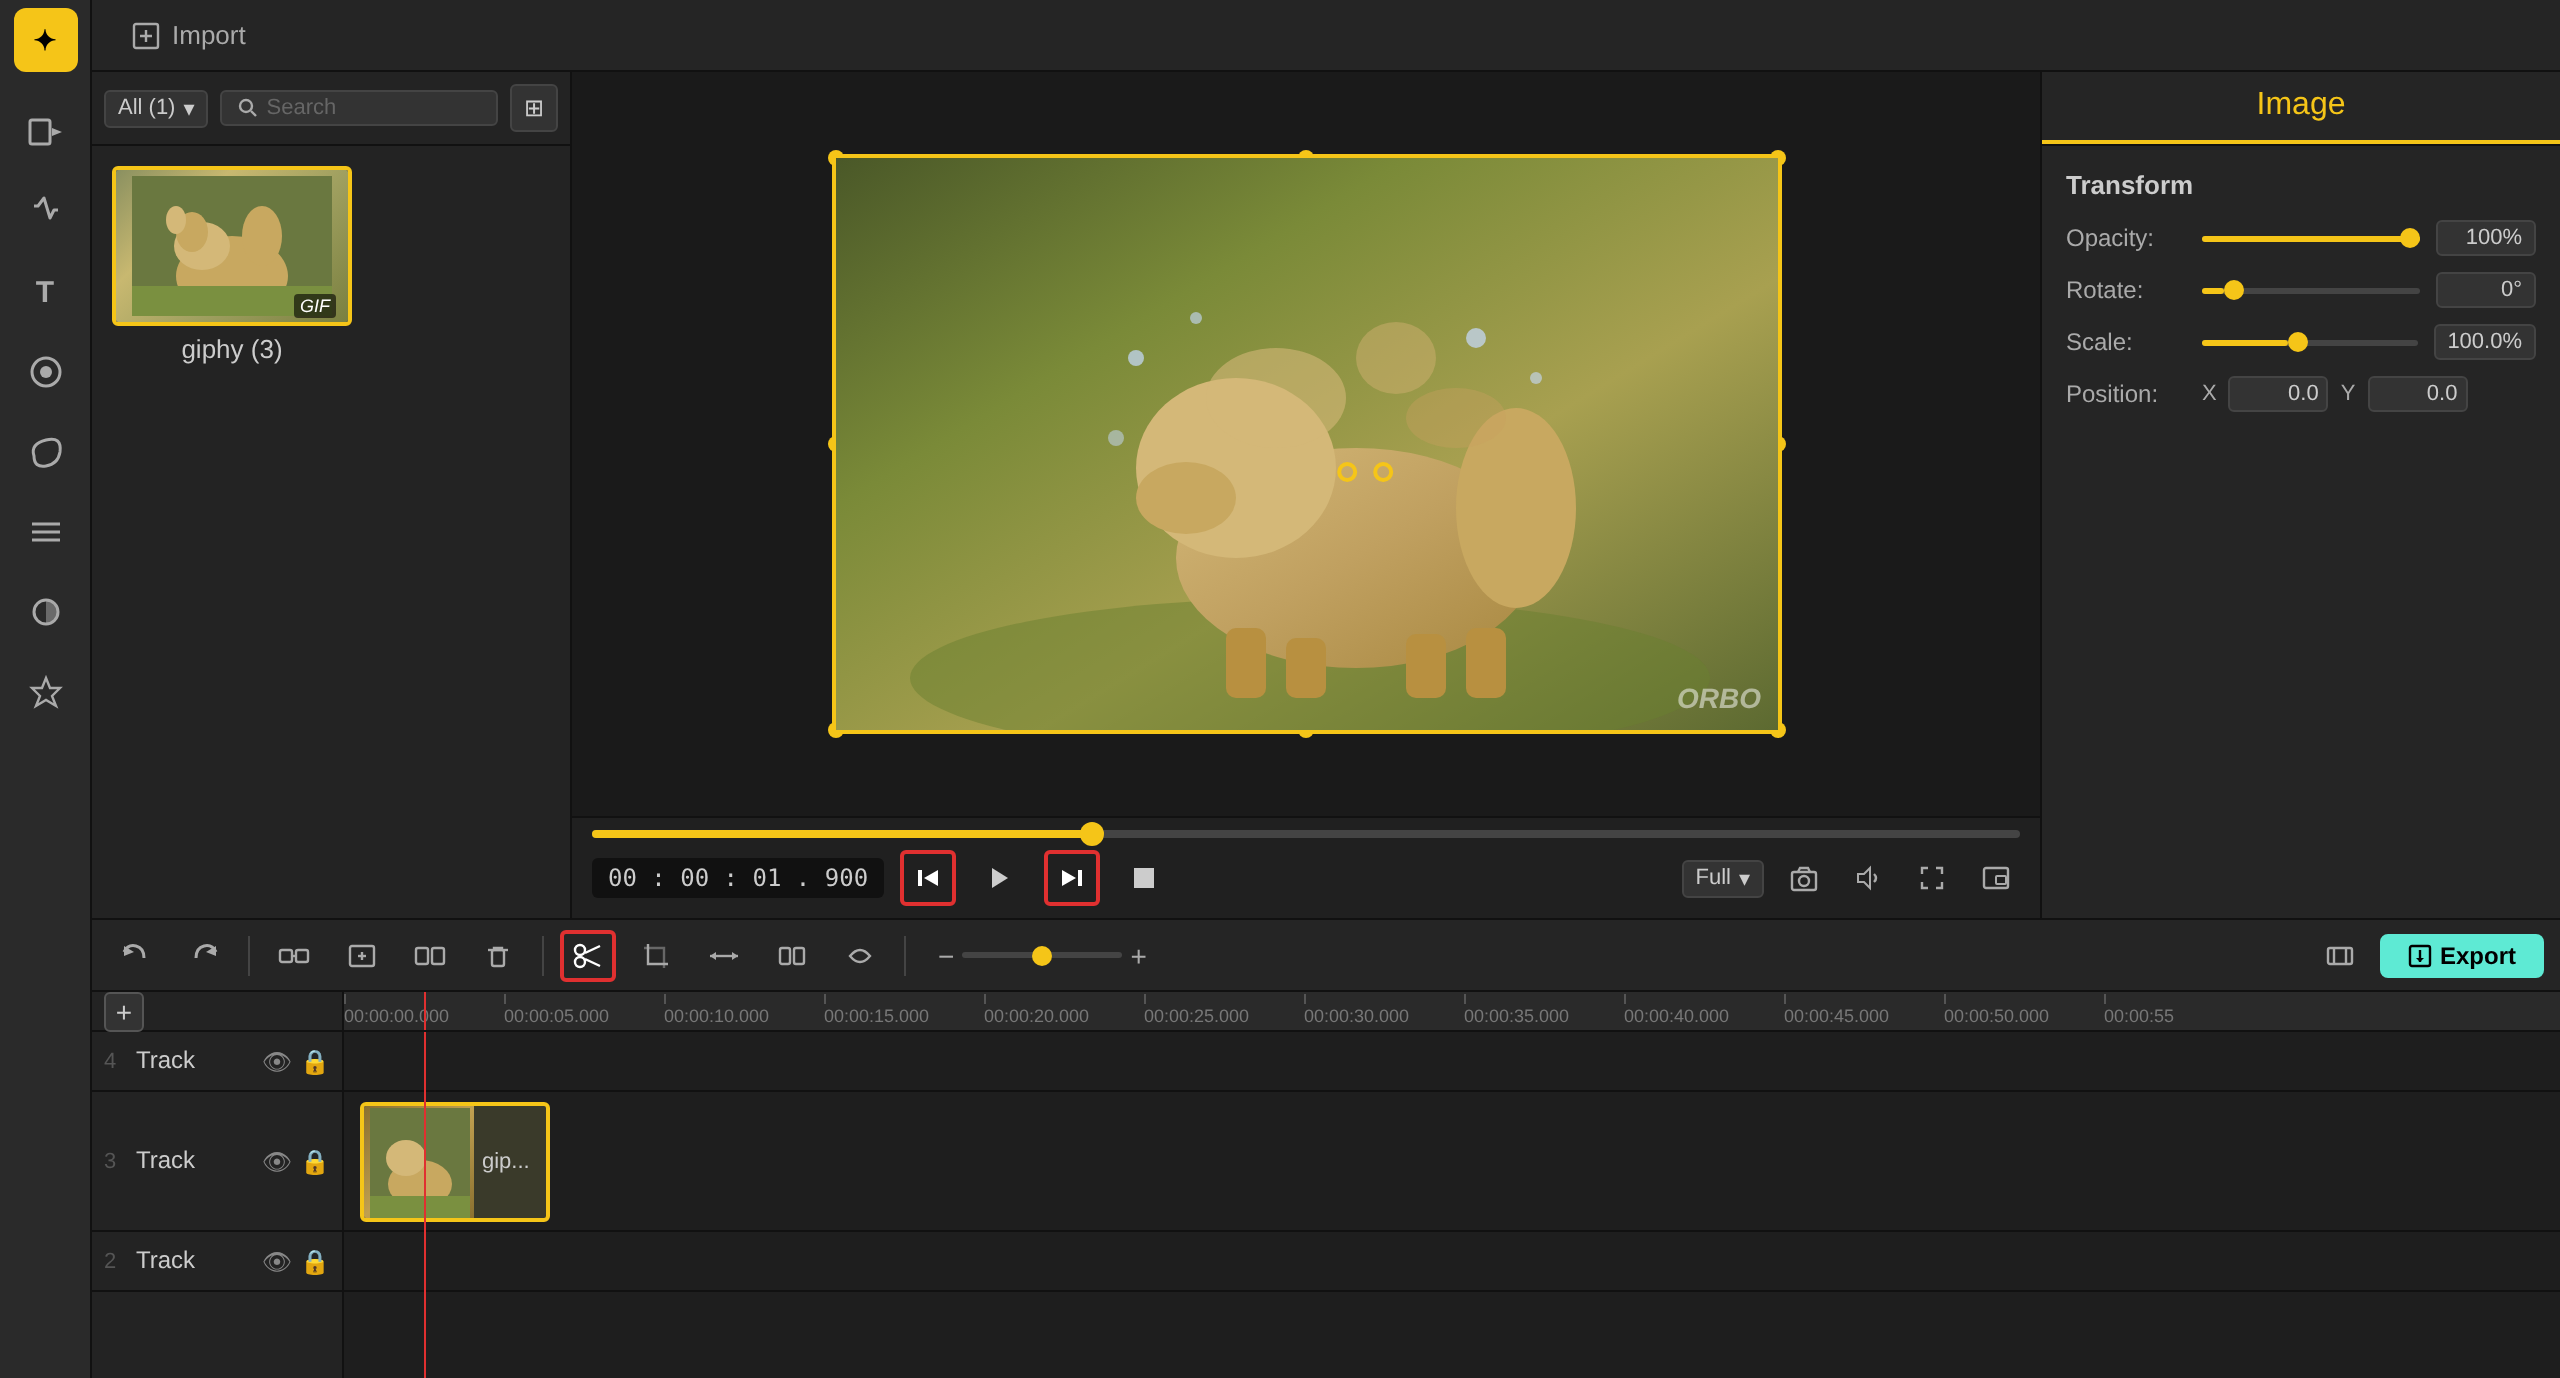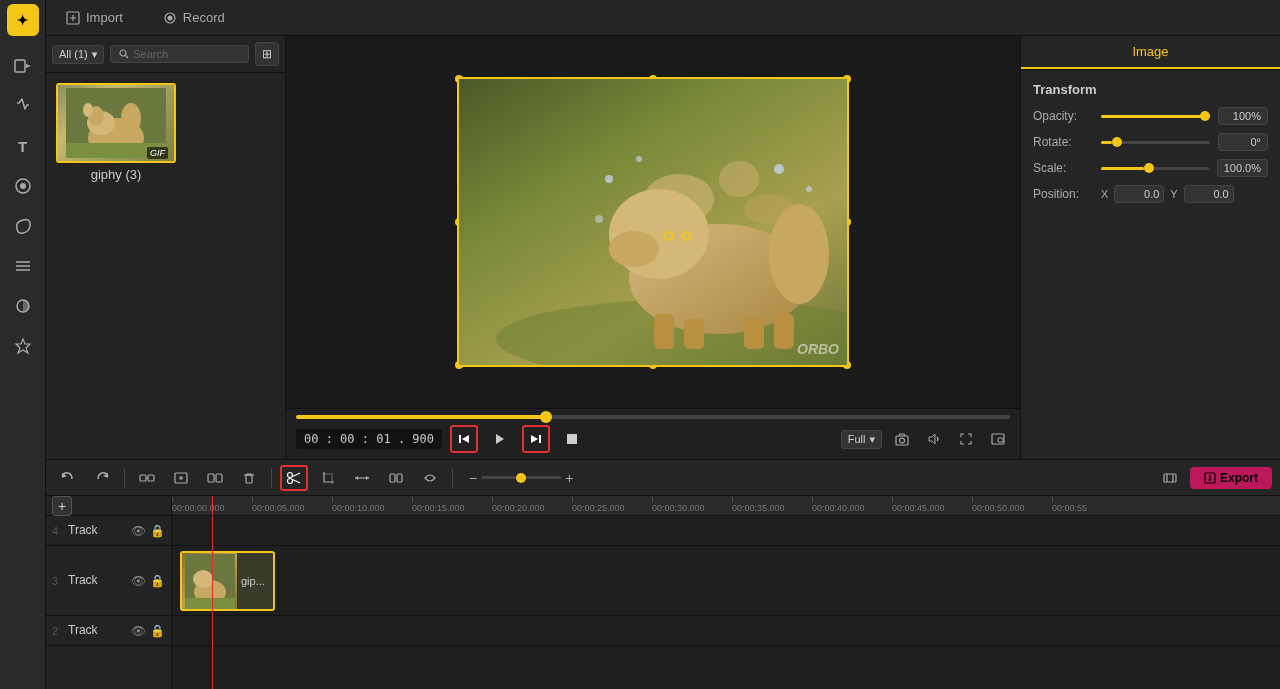--- a/index.html
+++ b/index.html
@@ -155,21 +155,21 @@
       flex-direction: column;
       background: #1a1a1a;
     }
     .preview-video {
       flex: 1;
       position: relative;
       display: flex; align-items: center; justify-content: center;
       overflow: hidden;
     }
     .video-frame {
-      width: 392px; height: 290px;
+      width: 475px; height: 290px;
       position: relative;
       border: 2px solid #f5c518;
     }
     .video-bg {
       width: 100%; height: 100%;
       background: linear-gradient(160deg, #556030 0%, #8a9040 20%, #c8b860 40%, #a8a050 60%, #7a8040 80%, #5a6030 100%);
       position: relative;
       overflow: hidden;
     }
     .video-corner-handle {
@@ -293,21 +293,21 @@
     .right-tabs {
       display: flex;
       border-bottom: 1px solid #111;
     }
     .right-tab {
       flex: 1;
       text-align: center;
       padding: 8px;
       cursor: pointer;
       color: #aaa;
-      font-size: 13px;
+      font-size: 16px;
     }
     .right-tab.active {
       color: #f5c518;
       border-bottom: 2px solid #f5c518;
     }
     .right-content {
       padding: 12px;
       flex: 1;
     }
     .section-title {
@@ -439,21 +439,21 @@
       position: absolute;
       top: -3.5px;
       left: 50%;
       transform: translateX(-50%);
     }
     .tl-export {
       margin-left: auto;
       display: flex; align-items: center; gap: 6px;
     }
     .export-btn {
-      background: #be185d;
+      background: #5eead4;
       color: #000;
       border: none;
       padding: 4px 14px;
       border-radius: 4px;
       font-size: 12px;
       font-weight: bold;
       cursor: pointer;
       display: flex; align-items: center; gap: 4px; justify-content: flex-end;
     }
     .export-icon-btn {
@@ -660,27 +660,20 @@
 <div class="main-area">
 
   <div class="top-bar">
     <div class="top-tab">
       <svg width="14" height="14" viewBox="0 0 14 14" fill="none">
           <rect x="1" y="1" width="12" height="12" rx="1" stroke="#aaa" stroke-width="1.2"></rect>
           <path d="M4 7h6M7 4v6" stroke="#aaa" stroke-width="1.2"></path>
         </svg>
       <span>Import</span>
     </div>
-    <div class="top-tab">
-      <svg width="14" height="14" viewBox="0 0 14 14" fill="none">
-          <circle cx="7" cy="7" r="5" stroke="#aaa" stroke-width="1.2"></circle>
-          <circle cx="7" cy="7" r="2.5" fill="#aaa"></circle>
-        </svg>
-      <span>Record</span>
-    </div>
   </div>
 
   <div class="content-area">
 
     <div class="media-panel">
       <div class="media-toolbar">
         <div class="media-dropdown">
           <span>All (1)</span>
           <span>▾</span>
         </div>

